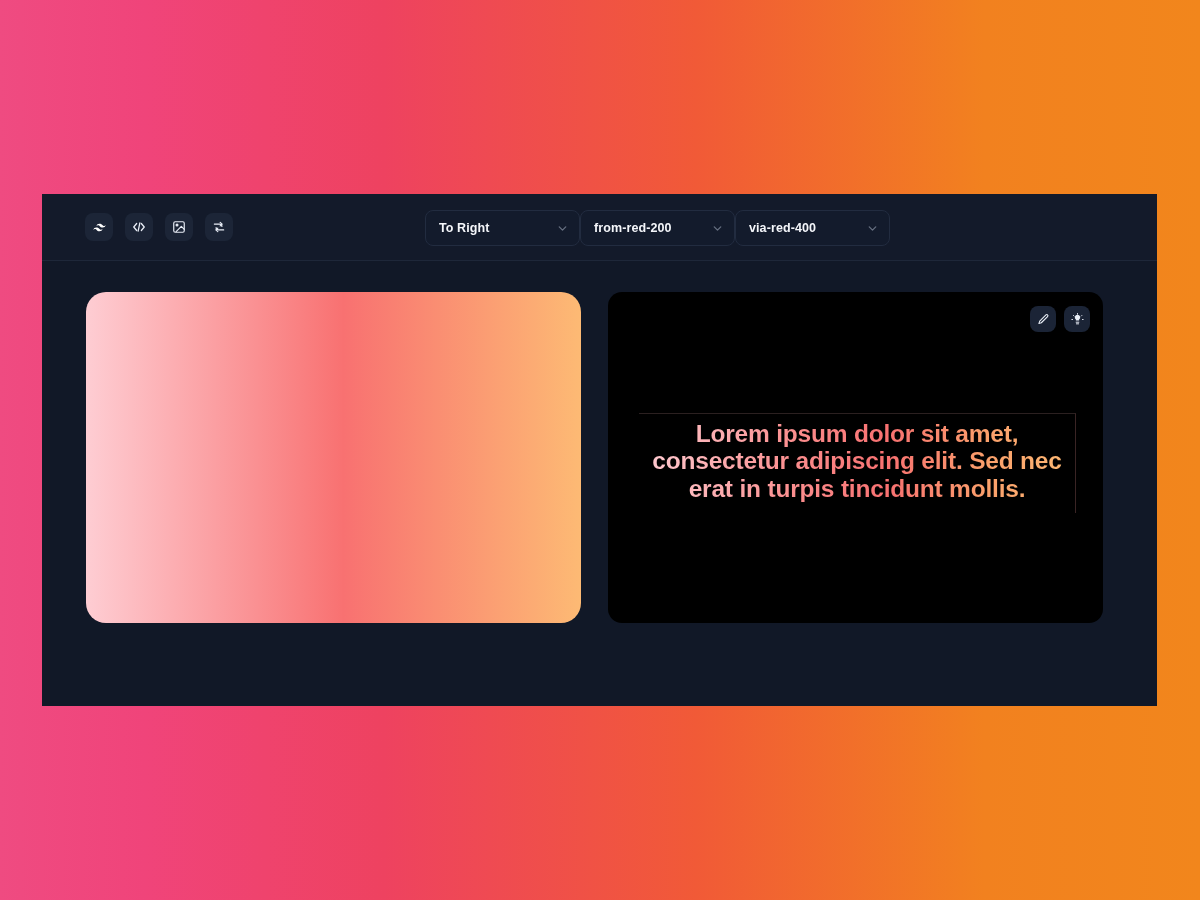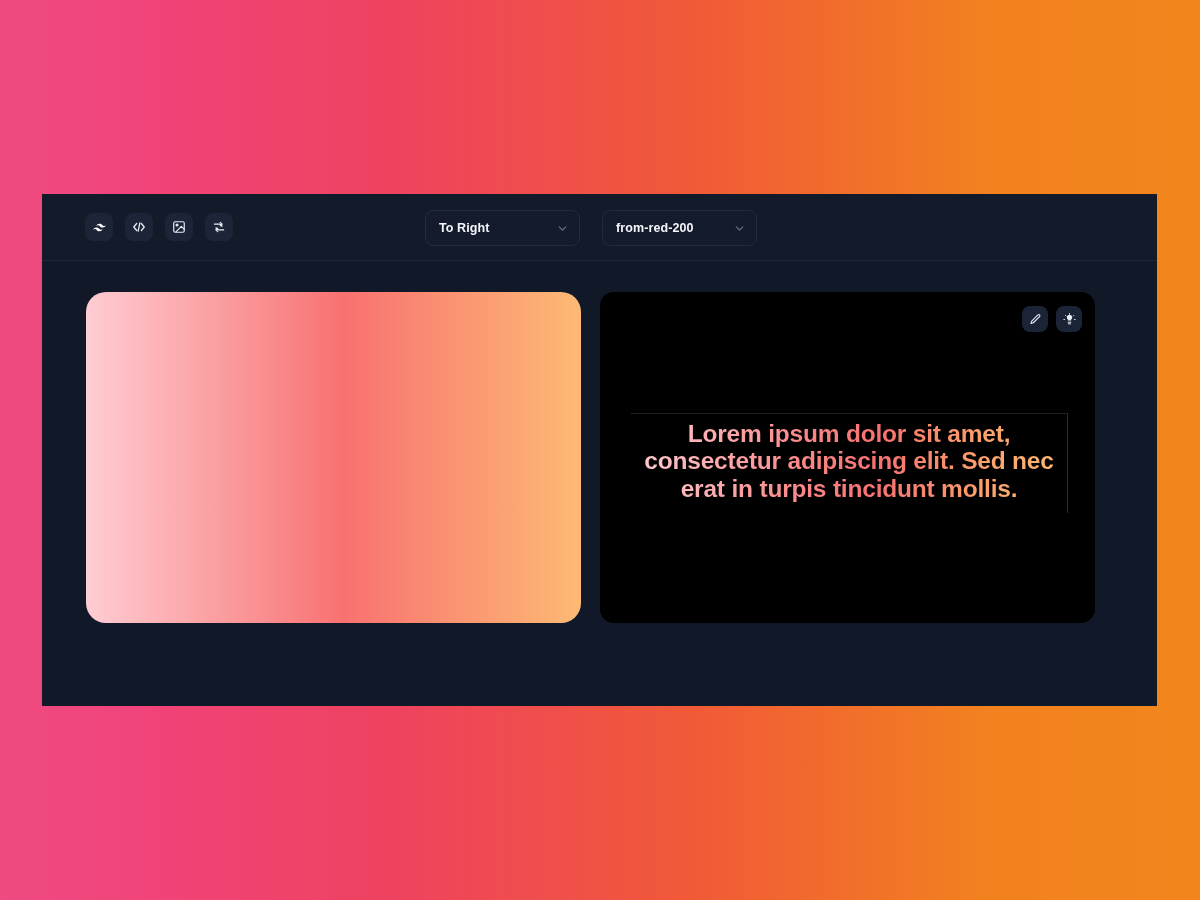--- a/index.html
+++ b/index.html
@@ -56,21 +56,20 @@
     border: none;
     flex: none;
   }
   .icon-btn svg { display: block; }
 
   .selects {
     position: absolute;
     left: 383px;
     top: 16px;
     display: flex;
-    gap: 22px;
   }
 
   .select {
     width: 155px;
     height: 36px;
     border-radius: 8px;
     background: #131b2c;
     border: 1px solid #222c40;
     display: flex;
     align-items: center;
@@ -83,21 +82,21 @@
     font-size: 12.5px;
     font-weight: bold;
     letter-spacing: .1px;
     white-space: nowrap;
   }
   .select .chev { flex: none; opacity: .55; }
 
   
   .work {
     display: flex;
-    gap: 19px;
+    gap: 27px;
     padding: 31px 53px 16px 44px;
   }
 
   .gradient-card {
     width: 495px;
     height: 331px;
     border-radius: 20px;
     flex: none;
   }
 
@@ -206,20 +205,26 @@
           </svg>
       </div>
 
       <div class="select">
         <span class="label">from-red-200</span>
         <svg class="chev" width="13" height="13" viewBox="0 0 24 24" fill="none" stroke="#aab4c6" stroke-width="2.4" stroke-linecap="round" stroke-linejoin="round">
             <polyline points="6 9 12 15 18 9"></polyline>
           </svg>
       </div>
 
+      <div class="select">
+        <span class="label">via-red-400</span>
+        <svg class="chev" width="13" height="13" viewBox="0 0 24 24" fill="none" stroke="#aab4c6" stroke-width="2.4" stroke-linecap="round" stroke-linejoin="round">
+            <polyline points="6 9 12 15 18 9"></polyline>
+          </svg>
+      </div>
 
 
     </div>
   </div>
 
   <div class="work">
 
     <div class="gradient-card" style="background: linear-gradient(to right, rgb(254, 205, 211) 0%, rgb(248, 113, 113) 52%, rgb(253, 186, 116) 100%);"></div>
 
     <div class="preview-card">

